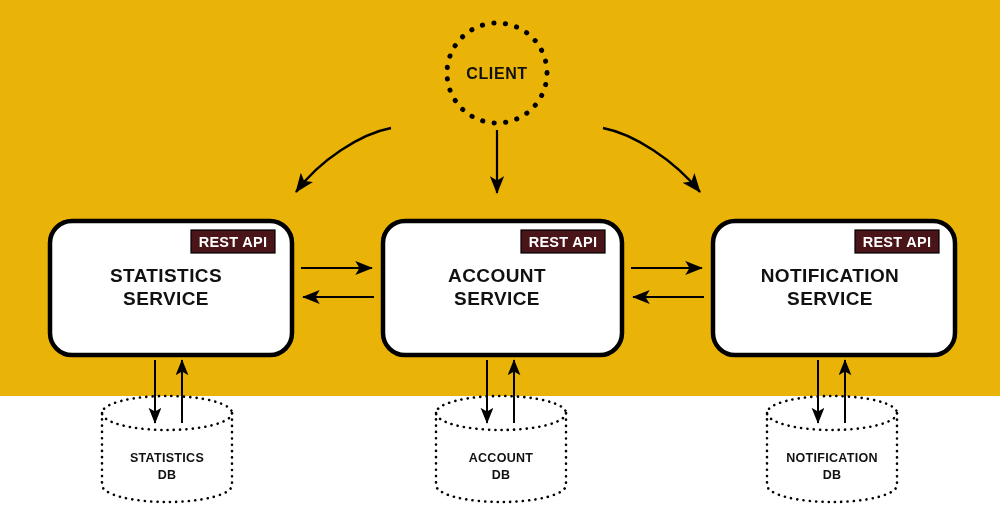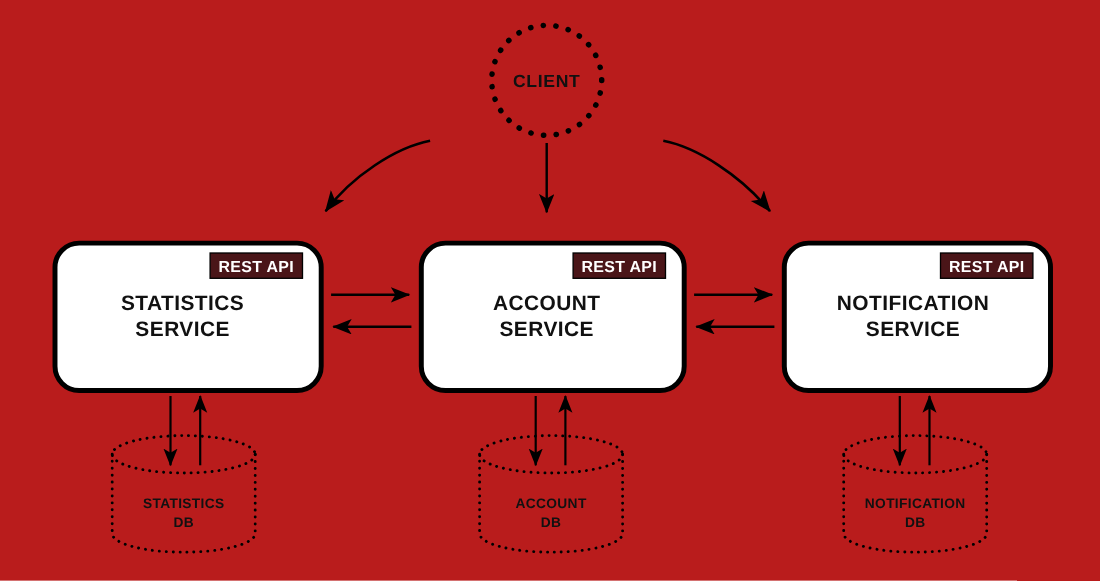--- a/index.html
+++ b/index.html
@@ -10,22 +10,22 @@
   }
   body {
     width: 1000px;
     height: 528px;
     overflow: hidden;
     font-family: "Liberation Sans", sans-serif;
   }
   #diagram-root {
     position: relative;
     width: 1000px;
-    height: 528px;
-    background: #b91c1c;
+    height: 396px;
+    background: #eab308;
   }
   svg#arch-svg {
     display: block;
     width: 1000px;
     height: 528px;
   }
   .svc-box {
     fill: #ffffff;
     stroke: #000000;
     stroke-width: 4.5;

